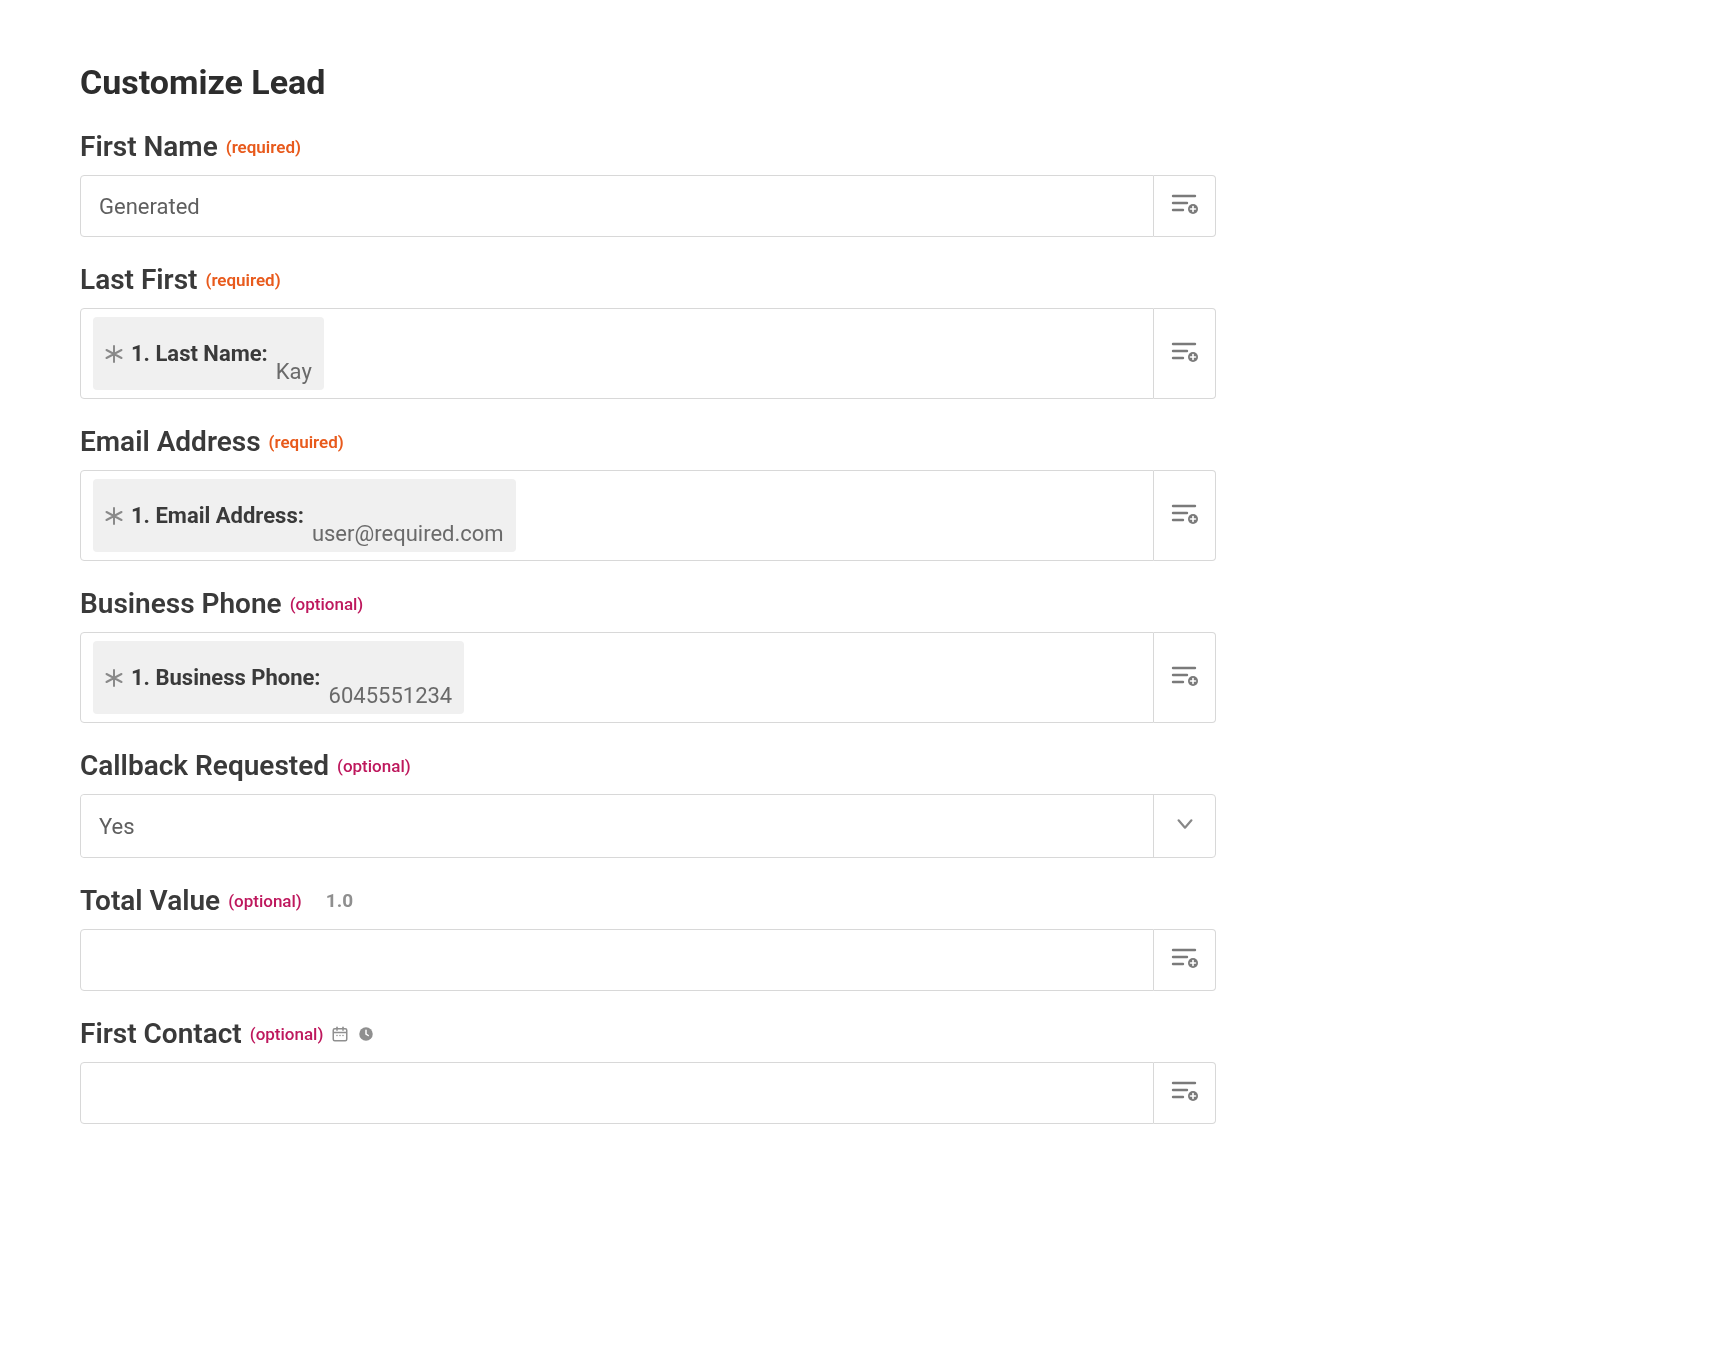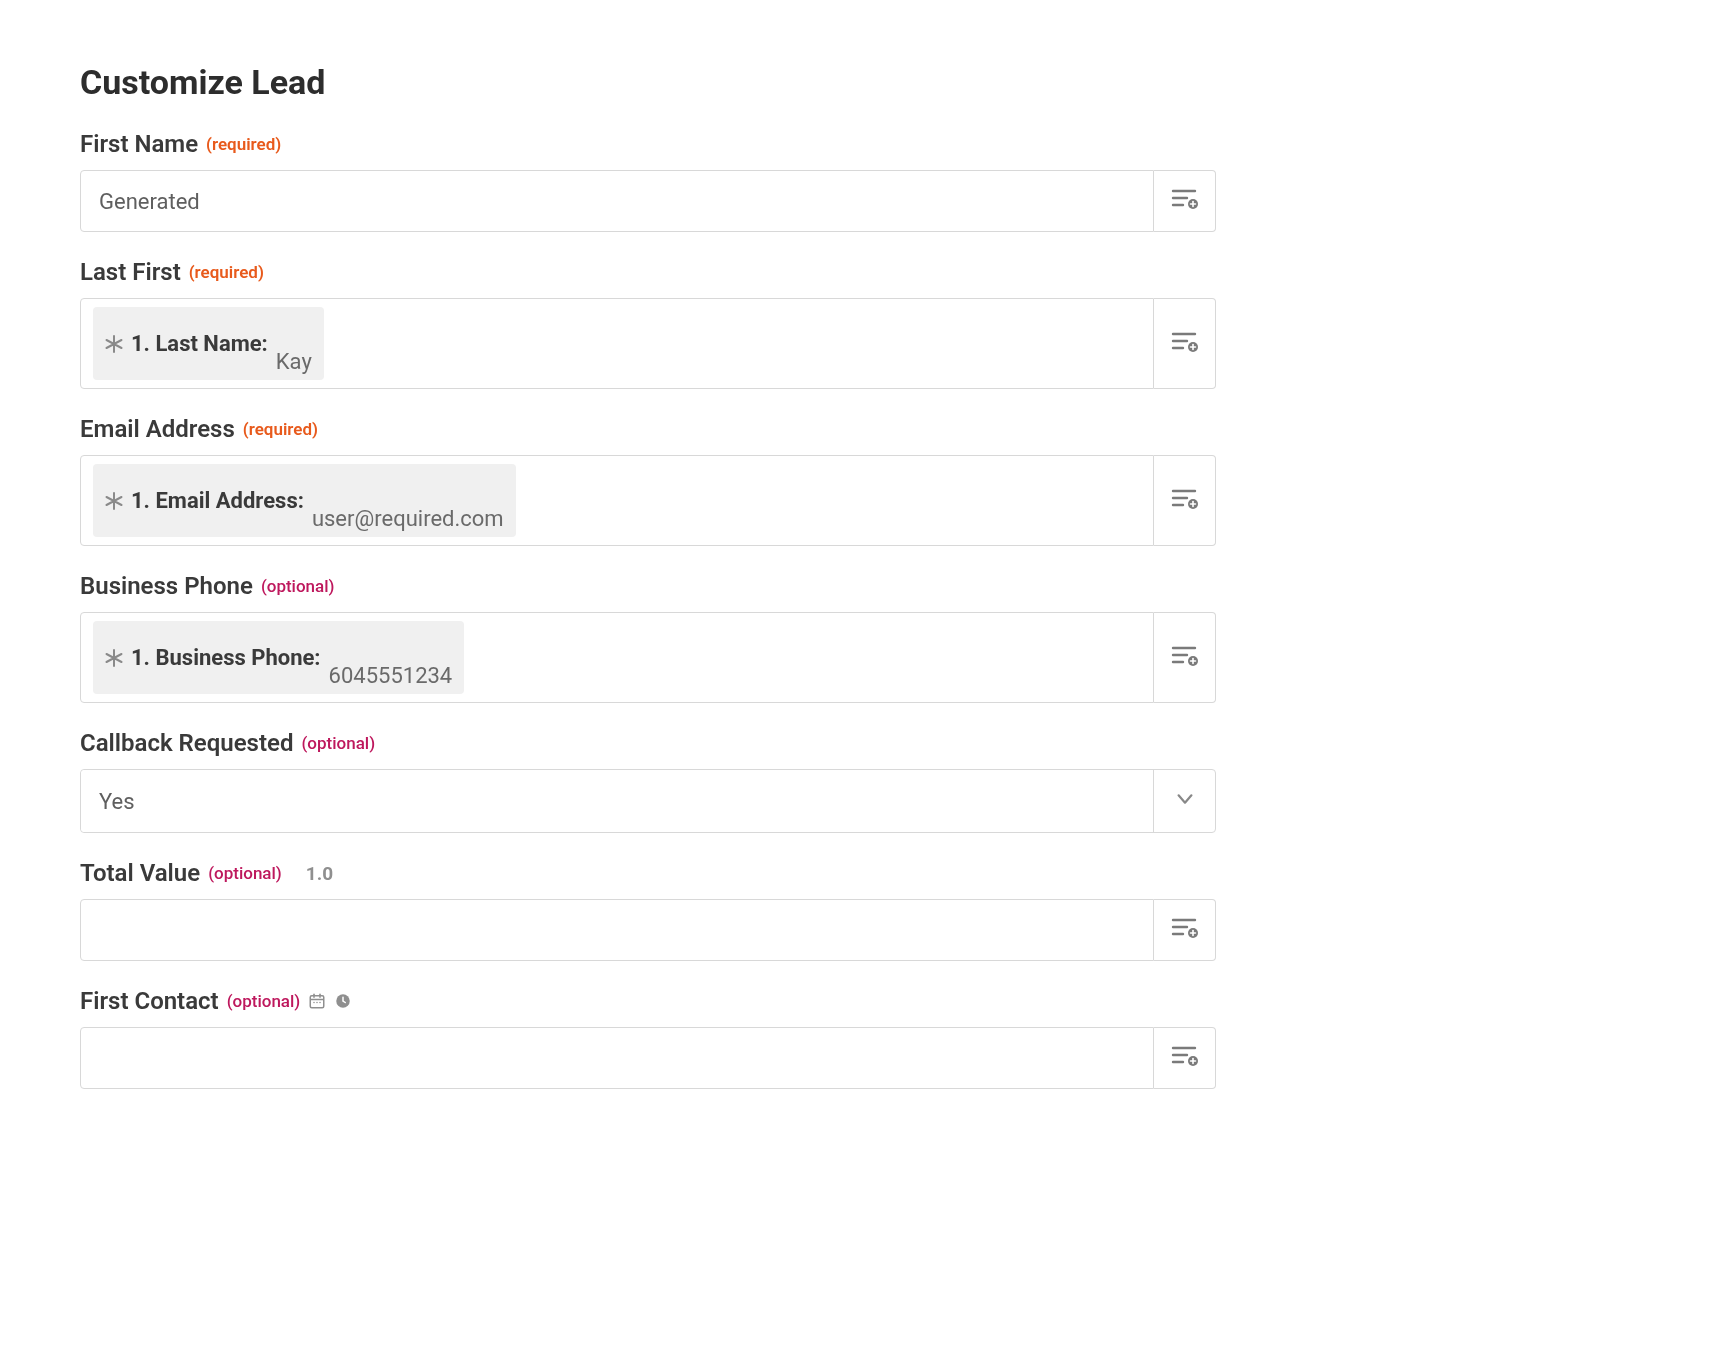--- a/index.html
+++ b/index.html
@@ -22,21 +22,21 @@
     margin: 0 0 28px 0;
   }
   .field-block { margin-bottom: 26px; }
   .field-label-row {
     display: flex;
     align-items: center;
     gap: 8px;
     margin-bottom: 12px;
   }
   .field-label {
-    font-size: 24px;
+    font-size: 28px;
     font-weight: 600;
     color: #3a3a3a;
   }
   .req-tag {
     font-size: 17px;
     font-weight: 600;
     color: #e85a1c;
   }
   .opt-tag {
     font-size: 17px;

